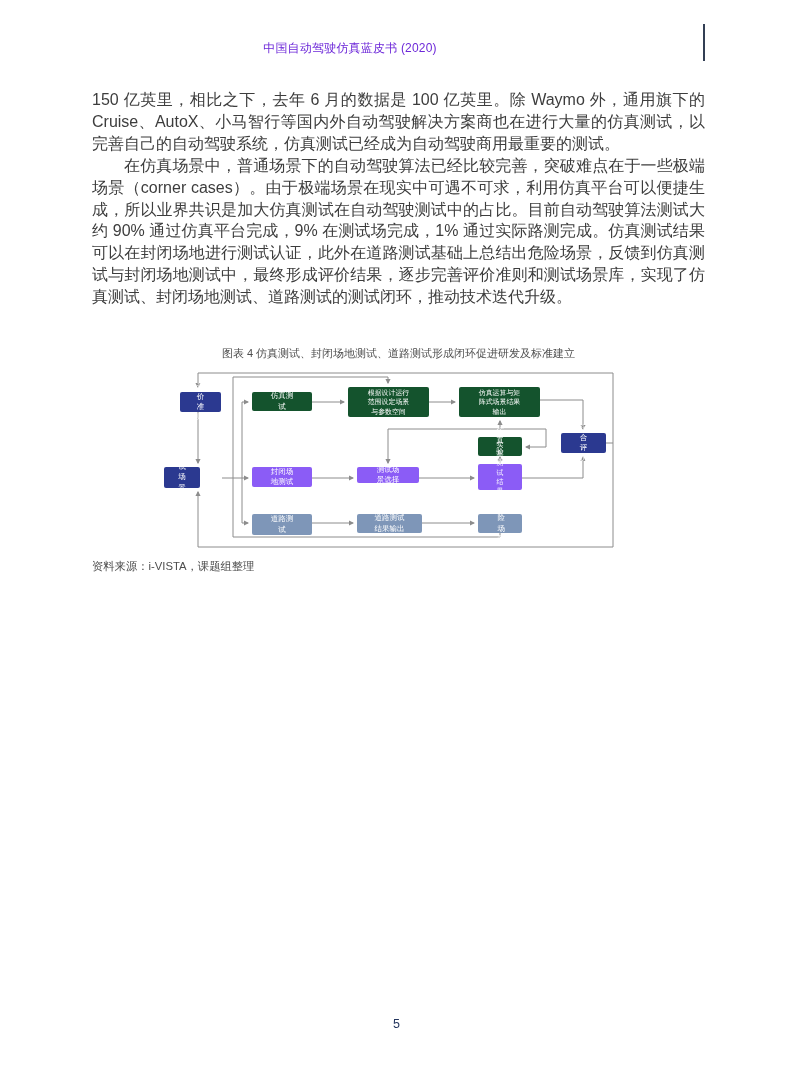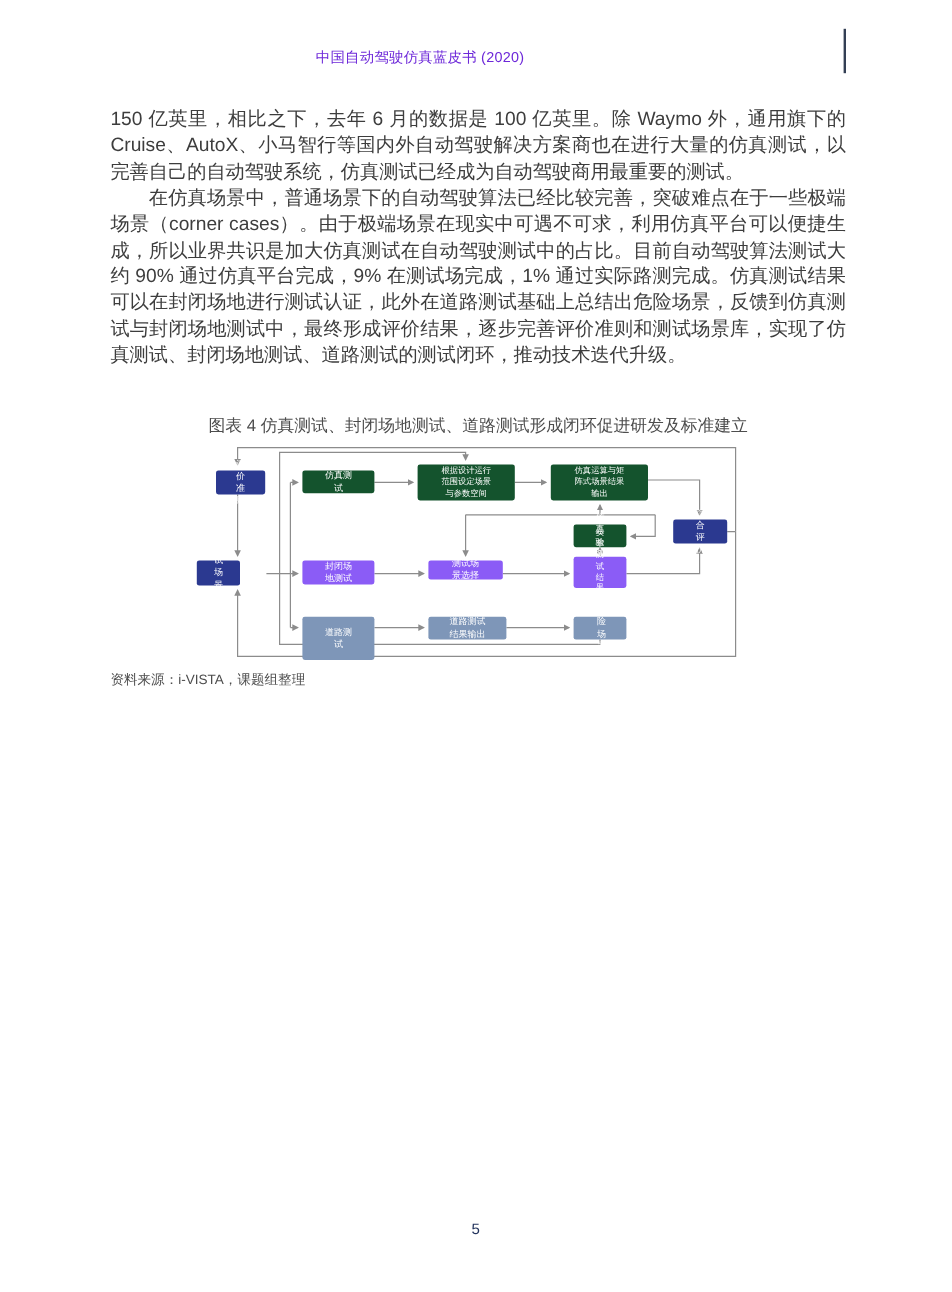--- a/index.html
+++ b/index.html
@@ -18,21 +18,21 @@
   
   .body-text{
     position:absolute;left:92px;top:89px;width:613px;
     font-size:16px;line-height:21.9px;color:#3d3d3d;text-align:justify;
   }
   .body-text p{margin:0;}
   .body-text p.indent{text-indent:2em;}
   
   .fig-caption{
     position:absolute;left:92px;top:346px;width:613px;text-align:center;
-    font-size:14px;color:#4d4d4d;
+    font-size:11px;color:#4d4d4d;
   }
   .fig-source{
     position:absolute;left:92px;top:559px;font-size:11.3px;color:#4d4d4d;
   }
   
   .diagram-svg{position:absolute;left:170px;top:368px;}
   .edge{stroke:#8c8c8c;stroke-width:1;fill:none;}
   .node{
     position:absolute;display:flex;align-items:center;justify-content:center;
     text-align:center;color:#ffffff;border-radius:2px;line-height:1.35;
@@ -108,21 +108,21 @@
   <div class="node navy f7" style="left:180px;top:392px;width:41px;height:20px;">评价准则</div>
   <div class="node blue f7" style="left:252px;top:392px;width:60px;height:19px;">仿真测试</div>
   <div class="node blue f6" style="left:348px;top:387px;width:81px;height:30px;">根据设计运行范围设定场景与参数空间</div>
   <div class="node blue f6" style="left:459px;top:387px;width:81px;height:30px;">仿真运算与矩阵式场景结果输出</div>
   <div class="node blue f7" style="left:478px;top:437px;width:44px;height:19px;">仿真验证</div>
   <div class="node navy f7" style="left:561px;top:433px;width:45px;height:20px;">综合评价</div>
   <div class="node navy f7" style="left:164px;top:467px;width:36px;height:21px;">测试场景库</div>
   <div class="node teal f7" style="left:252px;top:467px;width:60px;height:20px;">封闭场地测试</div>
   <div class="node teal f7" style="left:357px;top:467px;width:62px;height:16px;">测试场景选择</div>
   <div class="node teal f6" style="left:478px;top:464px;width:44px;height:26px;">实车测试结果输出</div>
-  <div class="node slate f7" style="left:252px;top:514px;width:60px;height:36px;">道路测试</div>
+  <div class="node slate f7" style="left:252px;top:514px;width:60px;height:21px;">道路测试</div>
   <div class="node slate f7" style="left:357px;top:514px;width:65px;height:19px;">道路测试结果输出</div>
   <div class="node slate f7" style="left:478px;top:514px;width:44px;height:19px;text-align:right;">危险场景</div>
 
   <div class="fig-source">资料来源：i-VISTA，课题组整理</div>
 
   <div class="page-number">5</div>
 
 </div>
 
 </body></html>

